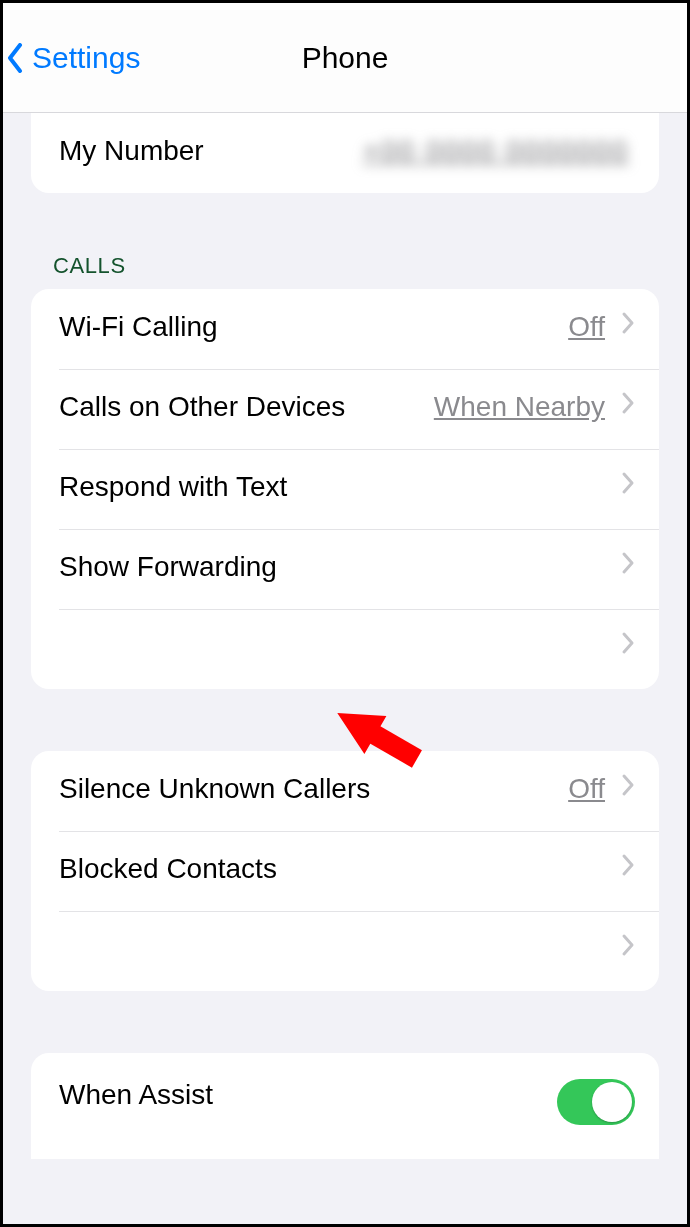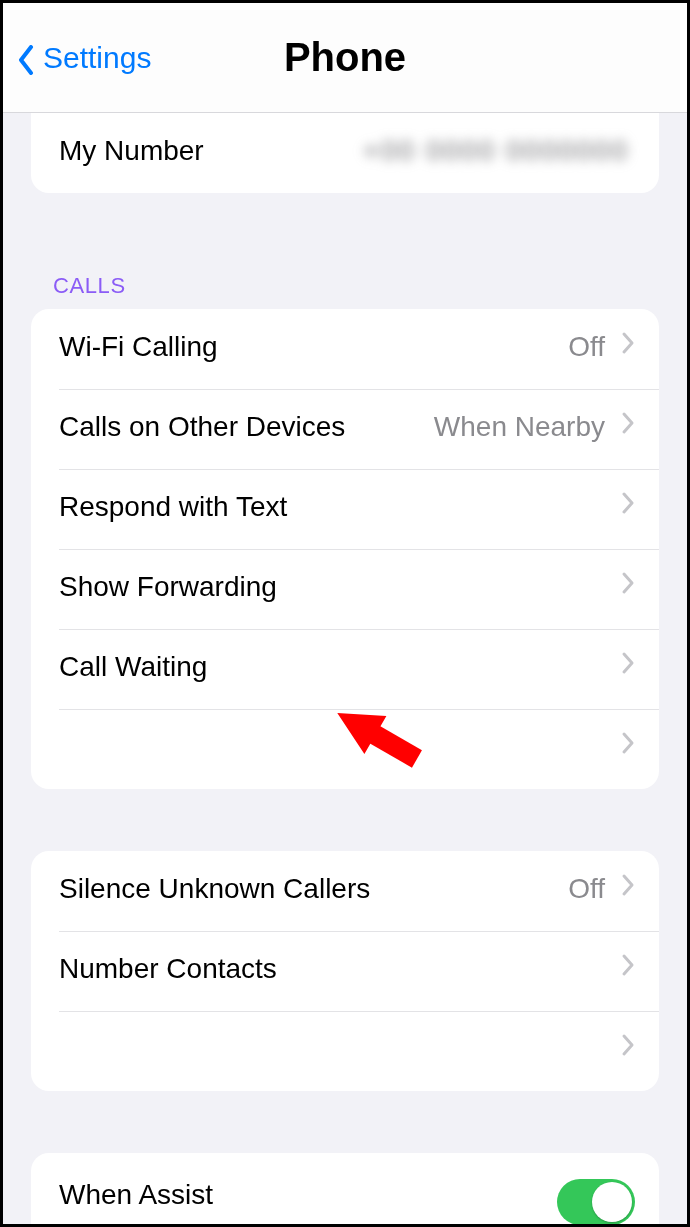--- a/index.html
+++ b/index.html
@@ -23,57 +23,57 @@
       height: 110px;
       background: #fdfdfd;
       border-bottom: 1px solid #d8d8dc;
       display: flex;
       align-items: center;
       position: relative;
       padding: 0 12px;
     }
     .back-wrap {
       display: flex;
-      align-items: flex-end;
-      position: absolute;
-      left: 14px;
+      align-items: center;
+      position: absolute;
+      left: 3px;
       top: 50%;
       transform: translateY(-50%);
       color: #007aff;
       font-size: 30px;
     }
     .back-chevron {
       width: 18px;
       height: 30px;
       display: inline-block;
       margin-right: 8px;
     }
     .back-chevron svg { display:block; }
     .back-label { font-weight: 400; }
     .nav-title {
       margin: 0 auto;
-      font-size: 40px;
-      font-weight: 700;
+      font-size: 30px;
+      font-weight: 400;
       color: #000;
       text-align: center;
     }
 
     
     .group {
       margin: 0 28px;
       background: #fff;
       border-radius: 18px;
       overflow: hidden;
     }
     .group.first { margin-top: 0; border-top-left-radius: 0; border-top-right-radius: 0;}
     .section-header {
-      color: #8b5cf6;
+      color: #14532d;
       font-size: 22px;
       letter-spacing: 0.6px;
-      margin: 80px 0 10px 50px;
+      margin: 60px 0 10px 50px;
       text-transform: uppercase;
     }
     .row {
       display: flex;
       align-items: flex-start;
       padding: 22px 24px 22px 28px;
       font-size: 28px;
       color: #000;
       position: relative;
       min-height: 80px;
@@ -86,20 +86,21 @@
       right: 0;
       height: 1px;
       background: #e3e3e6;
     }
     .row-label { flex: 0 0 auto; }
     .row-value {
       margin-left: auto;
       color: #8a8a8e;
       font-size: 28px;
       padding-right: 6px;
+      text-decoration: underline;
     }
     .chevron {
       margin-left: 10px;
       width: 14px;
       height: 24px;
       flex: 0 0 auto;
     }
     .chevron svg { display:block; }
     .spacer-flex { flex: 1 1 auto; }
 
@@ -198,29 +199,20 @@
   <div class="row">
     <span class="row-label">Show Forwarding</span>
     <span class="spacer-flex"></span>
     <span class="chevron">
       <svg viewBox="0 0 14 24" width="14" height="24">
           <polyline points="3,3 11,12 3,21" fill="none" stroke="#c5c5c9" stroke-width="3" stroke-linecap="round" stroke-linejoin="round"></polyline>
         </svg>
     </span>
   </div>
   <div class="row">
-    <span class="row-label">Call Waiting</span>
-    <span class="spacer-flex"></span>
-    <span class="chevron">
-      <svg viewBox="0 0 14 24" width="14" height="24">
-          <polyline points="3,3 11,12 3,21" fill="none" stroke="#c5c5c9" stroke-width="3" stroke-linecap="round" stroke-linejoin="round"></polyline>
-        </svg>
-    </span>
-  </div>
-  <div class="row">
     <span class="spacer-flex"></span>
     <span class="chevron">
       <svg viewBox="0 0 14 24" width="14" height="24">
           <polyline points="3,3 11,12 3,21" fill="none" stroke="#c5c5c9" stroke-width="3" stroke-linecap="round" stroke-linejoin="round"></polyline>
         </svg>
     </span>
   </div>
 </div>
 
 <div class="gap-lg"></div>
@@ -229,21 +221,21 @@
   <div class="row">
     <span class="row-label">Silence Unknown Callers</span>
     <span class="row-value">Off</span>
     <span class="chevron">
       <svg viewBox="0 0 14 24" width="14" height="24">
           <polyline points="3,3 11,12 3,21" fill="none" stroke="#c5c5c9" stroke-width="3" stroke-linecap="round" stroke-linejoin="round"></polyline>
         </svg>
     </span>
   </div>
   <div class="row">
-    <span class="row-label">Number Contacts</span>
+    <span class="row-label">Blocked Contacts</span>
     <span class="spacer-flex"></span>
     <span class="chevron">
       <svg viewBox="0 0 14 24" width="14" height="24">
           <polyline points="3,3 11,12 3,21" fill="none" stroke="#c5c5c9" stroke-width="3" stroke-linecap="round" stroke-linejoin="round"></polyline>
         </svg>
     </span>
   </div>
   <div class="row">
     <span class="spacer-flex"></span>
     <span class="chevron">

